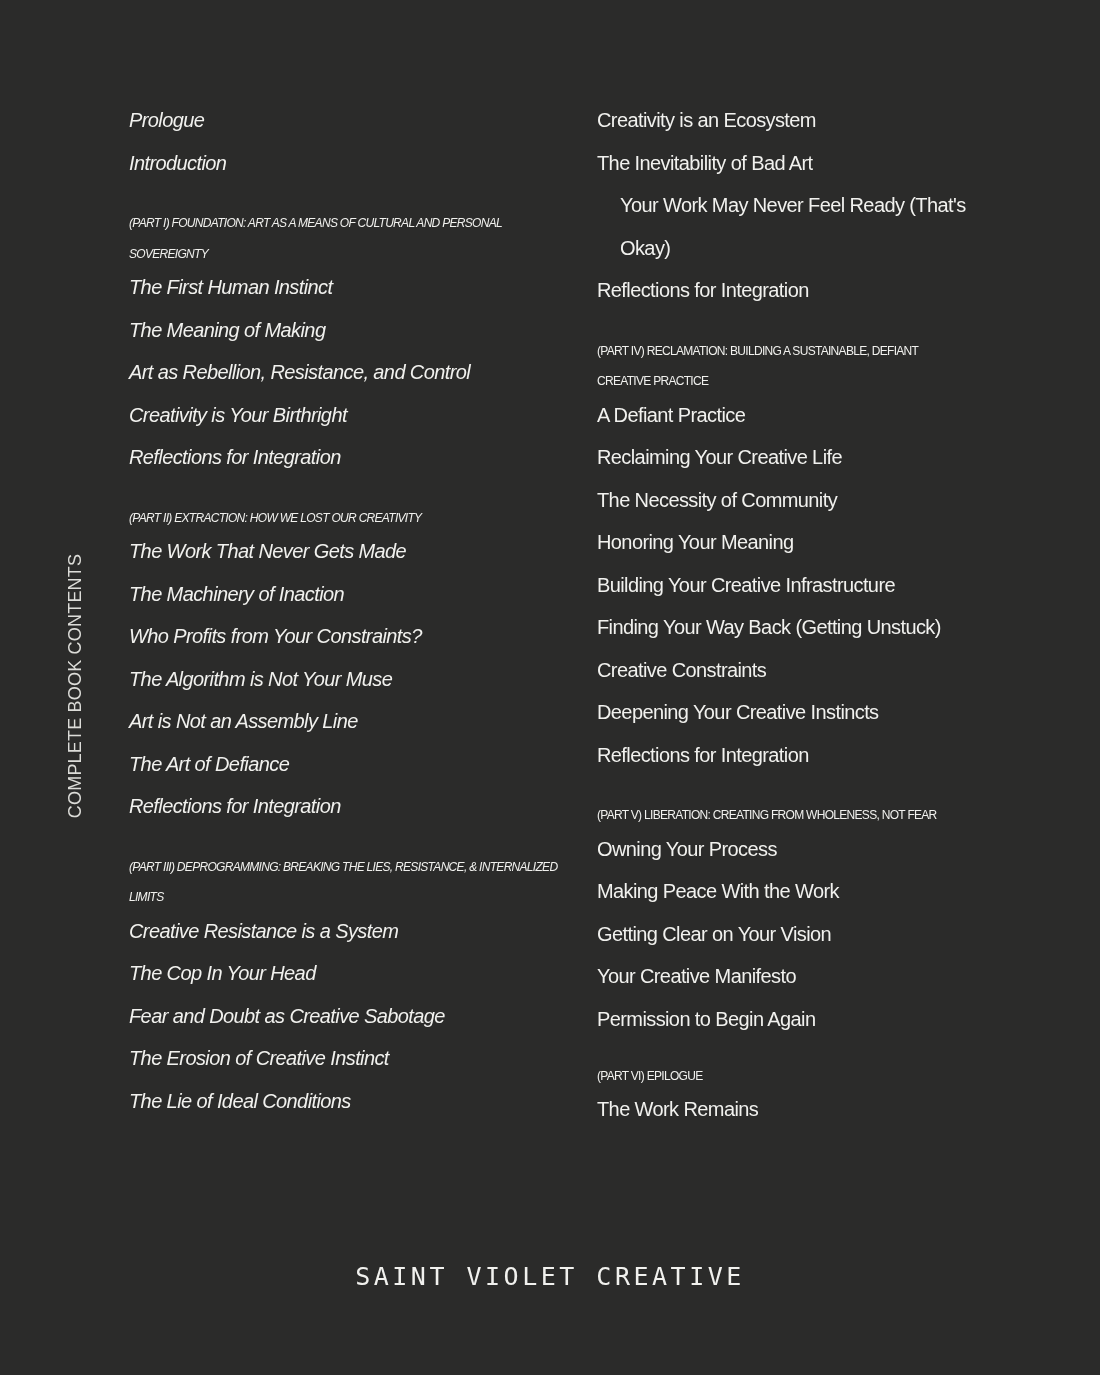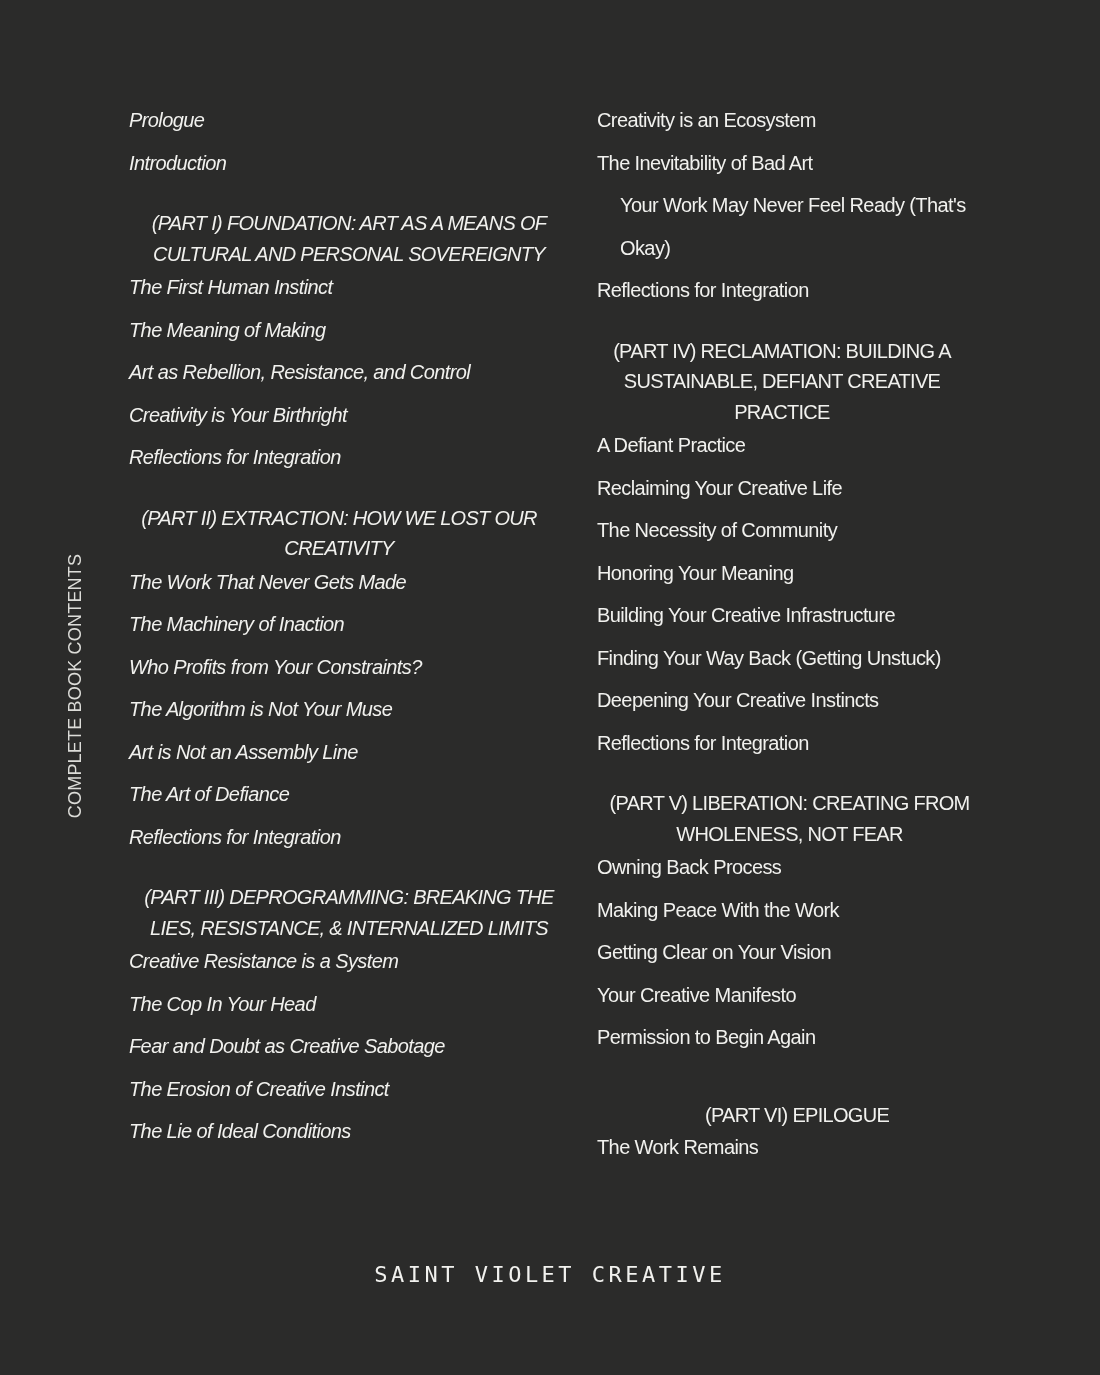--- a/index.html
+++ b/index.html
@@ -25,33 +25,32 @@
   .col-right { left: 597px; width: 400px; }
   .item {
     font-size: 20px;
     letter-spacing: -0.6px;
     line-height: 24px;
     height: 42.5px;
     white-space: nowrap;
   }
   .item.wrap { white-space: normal; height: auto; line-height: 42.5px; margin-left: 23px; }
   .part {
-    font-size: 20px;
+    font-size: 12px;
     letter-spacing: -0.7px;
     line-height: 30.5px;
     margin-top: 15px;
     margin-bottom: 6px;
-    text-align: center;
   }
   .footer {
     position: absolute;
     left: 0; right: 0; top: 1262px;
     text-align: center;
     font-family: "DejaVu Sans Mono", monospace;
-    font-size: 22px;
+    font-size: 25px;
     letter-spacing: 3.5px;
     color: #f1f1ee;
   }
 </style>
 </head>
 <body>
 
 <div class="side-label">COMPLETE BOOK CONTENTS</div>
 
 <div class="col col-left">
@@ -88,27 +87,28 @@
   <div class="item wrap" style="width:370px;margin-top:-9px;margin-bottom:0">Your Work May Never Feel Ready (That's Okay)</div>
   <div class="item" style="margin-top:9px">Reflections for Integration</div>
 
   <div class="part" style="width:370px">(PART IV) RECLAMATION: BUILDING A SUSTAINABLE, DEFIANT CREATIVE PRACTICE</div>
   <div class="item">A Defiant Practice</div>
   <div class="item">Reclaiming Your Creative Life</div>
   <div class="item">The Necessity of Community</div>
   <div class="item">Honoring Your Meaning</div>
   <div class="item">Building Your Creative Infrastructure</div>
   <div class="item">Finding Your Way Back (Getting Unstuck)</div>
+  <div class="item">Creative Constraints</div>
   <div class="item">Deepening Your Creative Instincts</div>
   <div class="item">Reflections for Integration</div>
 
   <div class="part" style="width:385px">(PART V) LIBERATION: CREATING FROM WHOLENESS, NOT FEAR</div>
-  <div class="item">Owning Back Process</div>
+  <div class="item">Owning Your Process</div>
   <div class="item">Making Peace With the Work</div>
   <div class="item">Getting Clear on Your Vision</div>
   <div class="item">Your Creative Manifesto</div>
   <div class="item">Permission to Begin Again</div>
 
-  <div class="part" style="margin-top:32px;margin-bottom:5px">(PART VI) EPILOGUE</div>
+  <div class="part" style="margin-top:12px;margin-bottom:5px">(PART VI) EPILOGUE</div>
   <div class="item">The Work Remains</div>
 </div>
 
 <div class="footer">SAINT VIOLET CREATIVE</div>
 
 </body></html>

